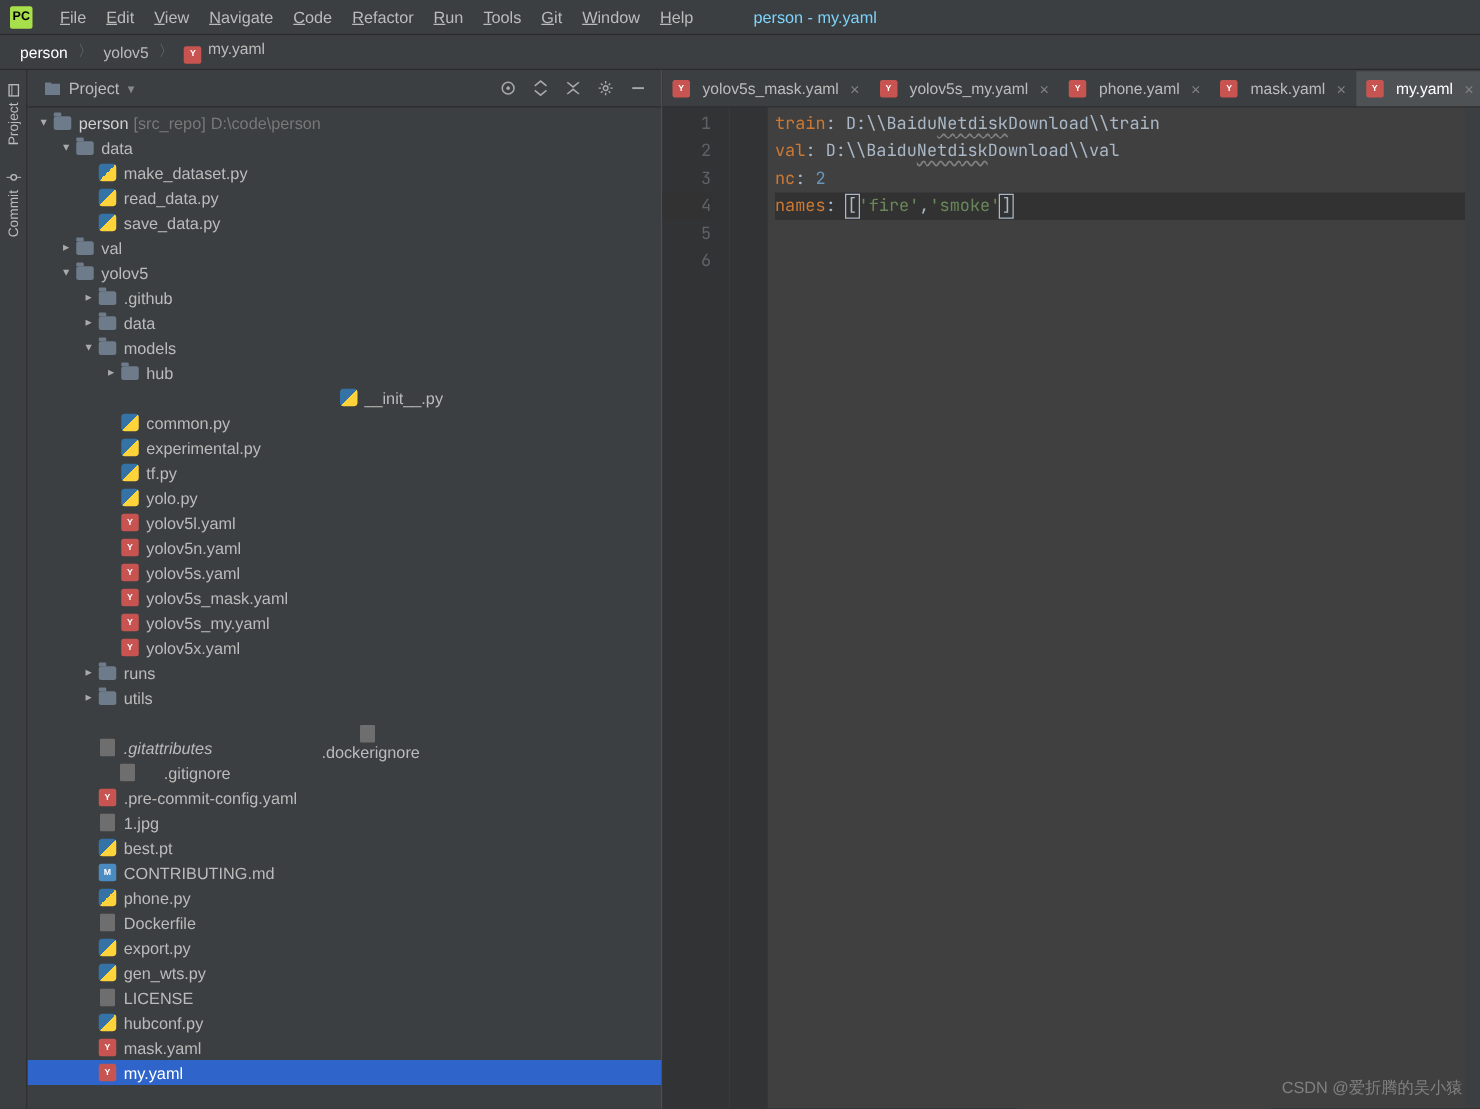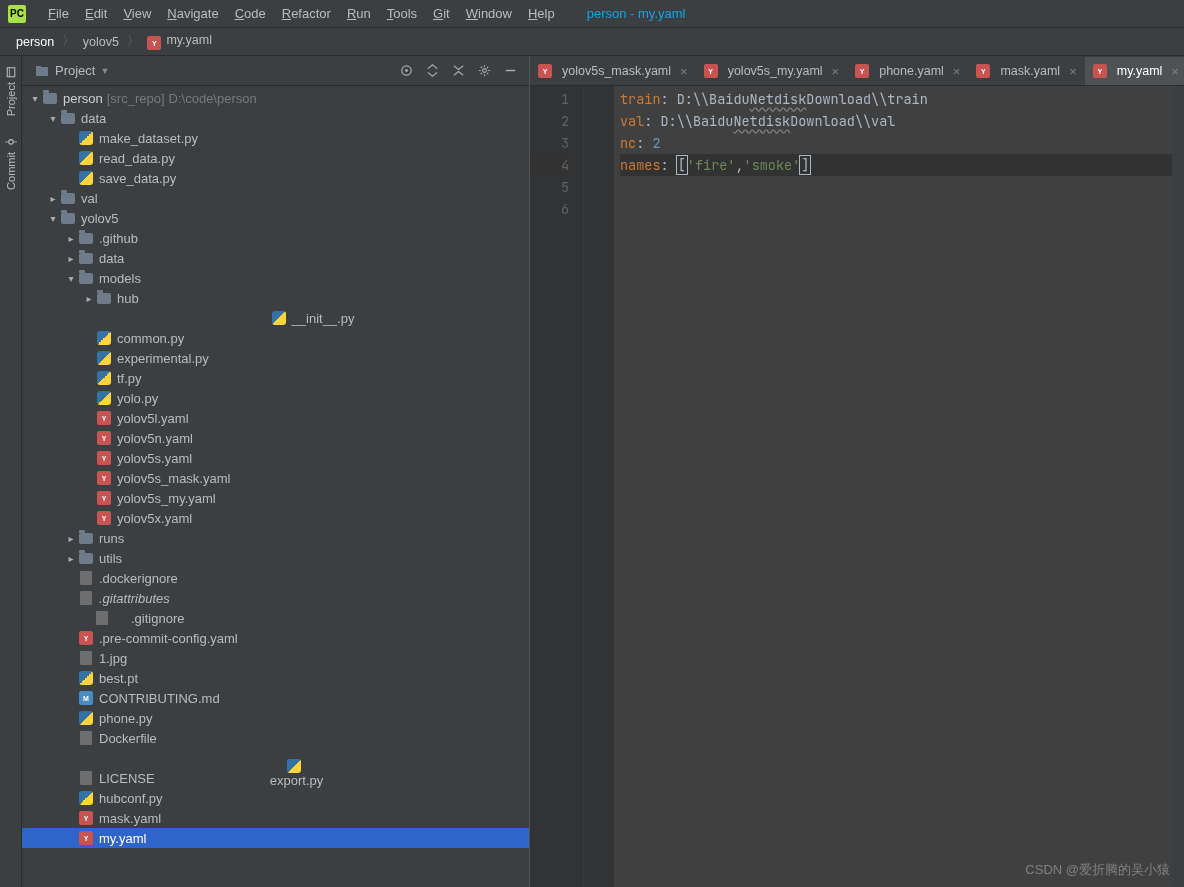--- a/index.html
+++ b/index.html
@@ -1,21 +1,21 @@
 <!DOCTYPE html>
 <html><head>
 <meta charset="utf-8">
 <style>
 * { box-sizing: border-box; margin: 0; padding: 0; }
 body { font-family: "Segoe UI", Arial, sans-serif; font-size: 13px; background: #3c3f41; color: #bbbbbb; width: 1184px; height: 887px; overflow: hidden; display: flex; flex-direction: column; }
 .menubar { height: 28px; background: #3c3f41; border-bottom: 1px solid #2b2b2b; display: flex; align-items: center; padding-left: 8px; }
 .logo { width: 18px; height: 18px; background: #a8e04b; border-radius: 2px; margin-right: 14px; display: flex; align-items: center; justify-content: center; font-size:10px; font-weight:bold; color:#000;}
 .menubar .menu-item { padding: 4px 8px; color: #bbbbbb; cursor: pointer; }
 .menubar .menu-item u { text-decoration: underline; }
-.menubar .title { margin-left: 24px; color: #0ea5e9; }
+.menubar .title { margin-left: 40px; color: #7dd3fc; }
 .crumbbar { height: 28px; background: #3c3f41; border-bottom: 1px solid #2b2b2b; display: flex; align-items: center; padding-left: 10px; font-size: 12.5px; }
 .crumb { color: #bbbbbb; padding: 3px 6px; }
 .crumb.active { color: #fff; }
 .crumb-sep { color: #6e6e6e; padding: 0 2px; }
 .yaml-ic { width:14px; height:14px; background:#c75450; border-radius:2px; display:inline-flex; align-items:center; justify-content:center; font-size:7px; color:#fff; font-weight:bold; margin-right:5px; vertical-align:-2px;}
 .main { flex:1; display:flex; overflow:hidden; }
 .left-rail { width:22px; background:#3c3f41; border-right:1px solid #2b2b2b; display:flex; flex-direction:column; align-items:center; padding-top:4px; gap:8px;}
 .rail-tab { writing-mode: vertical-rl; transform: rotate(180deg); font-size:11px; color:#bbbbbb; padding:6px 2px; cursor:pointer; display:flex; align-items:center; gap:4px;}
 .rail-tab svg { transform: rotate(90deg); }
 .sidebar { width:508px; background:#3c3f41; border-right:1px solid #555; display:flex; flex-direction:column;}
@@ -314,21 +314,21 @@
           </span>
           <span class="label">runs</span>
         </div>
         <div class="tree-row" style="padding-left: 42px;">
           <span class="arrow ">▸</span>
           <span class="icon">
             <span class="folder"></span>
           </span>
           <span class="label">utils</span>
         </div>
-        <div class="tree-row" style="padding-left: 42px;">
+        <div class="tree-row" style="padding-left: 42px; flex-direction: column;">
           <span class="arrow blank">▸</span>
           <span class="icon">
             <span class="file-ic"></span>
           </span>
           <span class="label">.dockerignore</span>
         </div>
         <div class="tree-row" style="padding-left: 42px; font-style: italic;">
           <span class="arrow blank">▸</span>
           <span class="icon">
             <span class="file-ic"></span>
@@ -377,26 +377,33 @@
           </span>
           <span class="label">phone.py</span>
         </div>
         <div class="tree-row" style="padding-left: 42px;">
           <span class="arrow blank">▸</span>
           <span class="icon">
             <span class="file-ic"></span>
           </span>
           <span class="label">Dockerfile</span>
         </div>
-        <div class="tree-row" style="padding-left: 42px; flex-direction: column;">
+        <div class="tree-row" style="padding-left: 42px;">
           <span class="arrow blank">▸</span>
           <span class="icon">
             <span class="py-ic"></span>
           </span>
           <span class="label">export.py</span>
+        </div>
+        <div class="tree-row" style="padding-left: 42px;">
+          <span class="arrow blank">▸</span>
+          <span class="icon">
+            <span class="py-ic"></span>
+          </span>
+          <span class="label">gen_wts.py</span>
         </div>
         <div class="tree-row" style="padding-left: 42px;">
           <span class="arrow blank">▸</span>
           <span class="icon">
             <span class="file-ic"></span>
           </span>
           <span class="label">LICENSE</span>
         </div>
         <div class="tree-row" style="padding-left: 42px;">
           <span class="arrow blank">▸</span>

